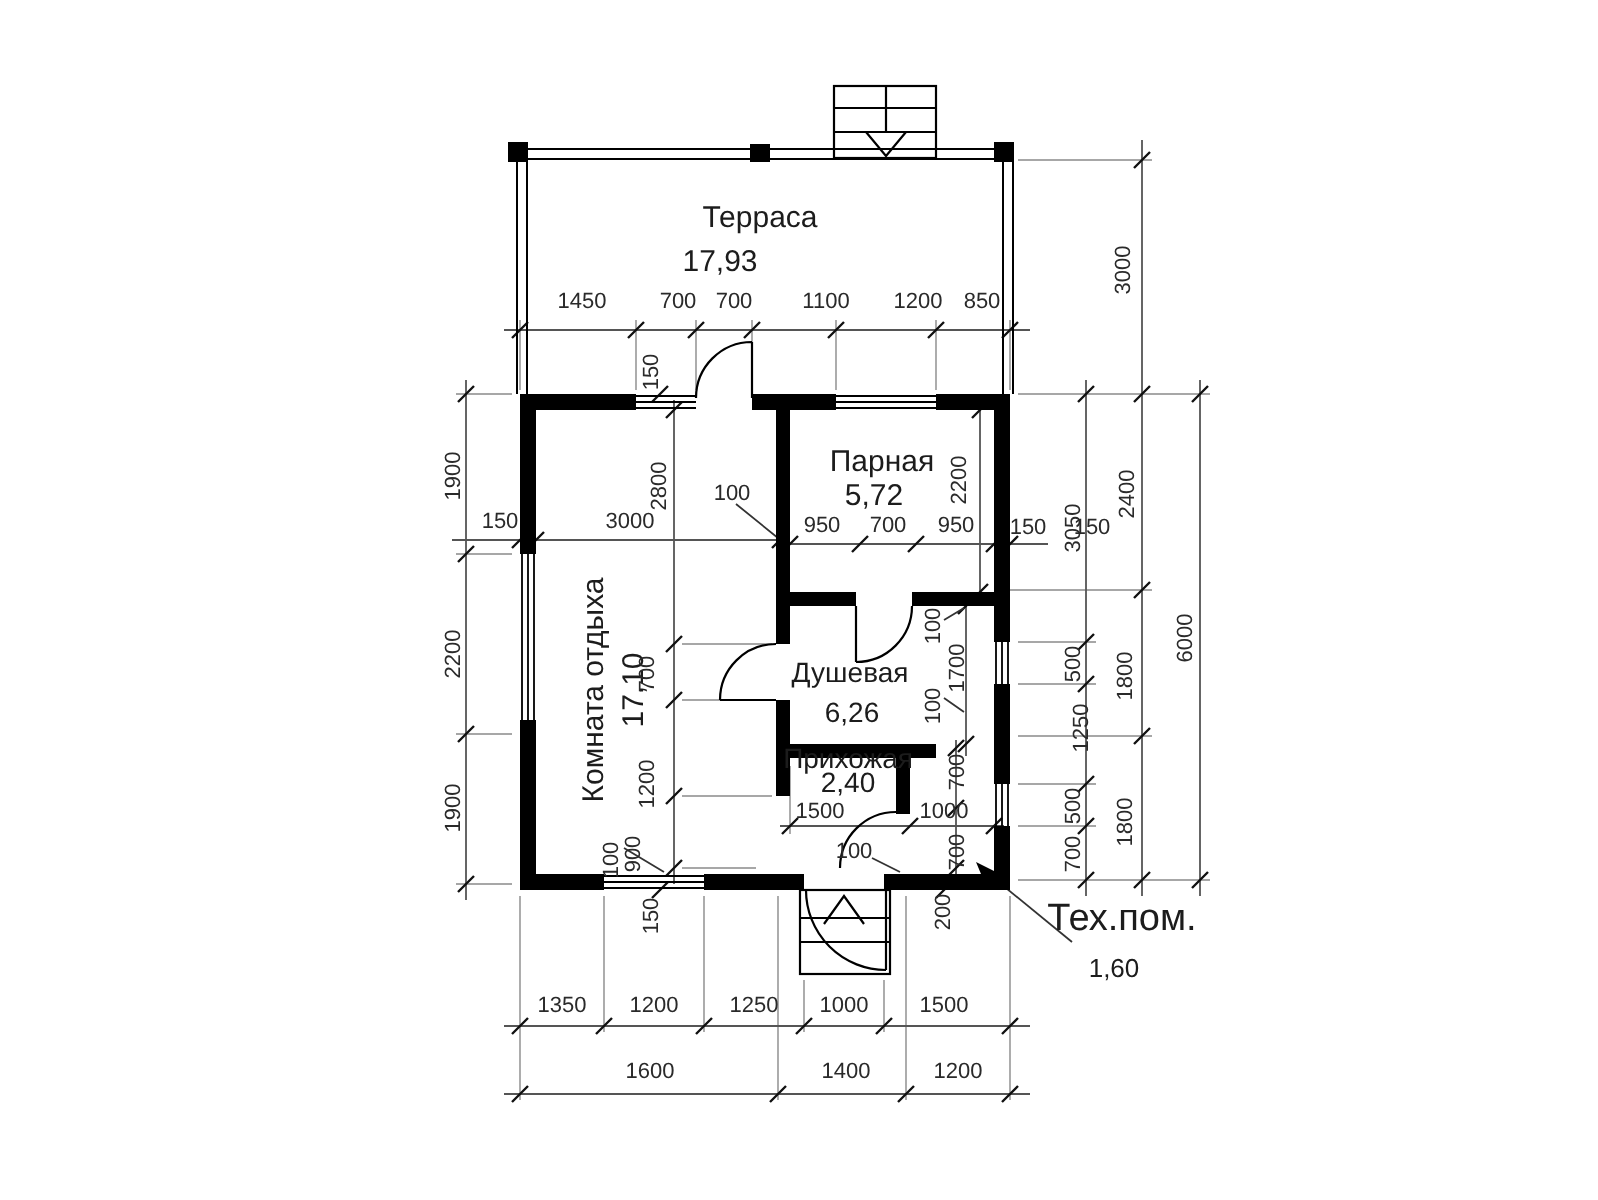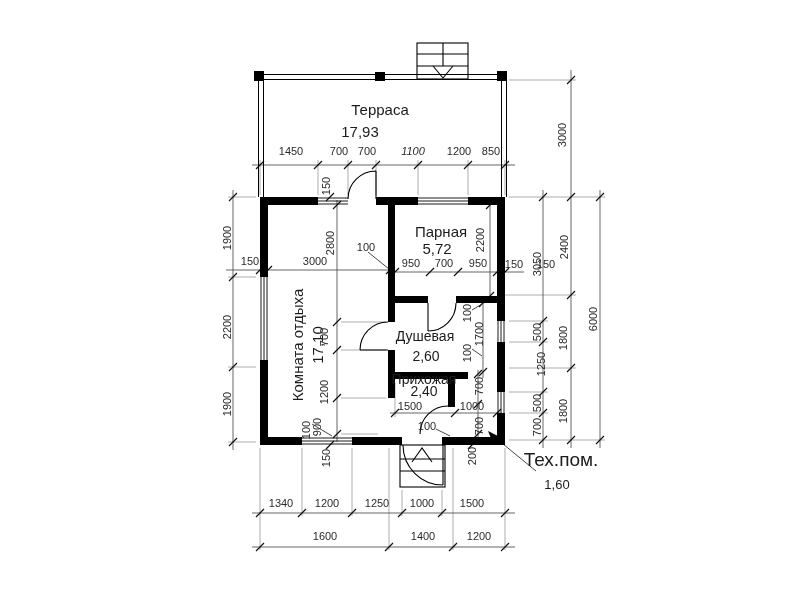--- a/index.html
+++ b/index.html
@@ -122,45 +122,45 @@
     </g>
   </svg>
 
   <div class="lbl terr-n">Терраса</div>
   <div class="lbl terr-a">17,93</div>
   <div class="lbl parn-n">Парная</div>
   <div class="lbl parn-a">5,72</div>
   <div class="lbl rot rest-n">Комната отдыха</div>
   <div class="lbl rot rest-a">17,10</div>
   <div class="lbl show-n">Душевая</div>
-  <div class="lbl show-a">2,60</div>
+  <div class="lbl show-a">6,26</div>
   <div class="lbl hall-n">Прихожая</div>
   <div class="lbl hall-a">2,40</div>
   <div class="lbl tech-n">Тех.пом.</div>
   <div class="lbl tech-a">1,60</div>
 
   <div id="dim-layer">
       <span class="dim" style="left: 291px; top: 151px;">1450</span>
       <span class="dim" style="left: 339px; top: 151px;">700</span>
       <span class="dim" style="left: 367px; top: 151px;">700</span>
-      <span class="dim" style="left: 413px; top: 151px; font-style: italic;">1100</span>
+      <span class="dim" style="left: 413px; top: 151px;">1100</span>
       <span class="dim" style="left: 459px; top: 151px;">1200</span>
       <span class="dim" style="left: 491px; top: 151px;">850</span>
       <span class="dim" style="left: 250px; top: 261px;">150</span>
       <span class="dim" style="left: 315px; top: 261px;">3000</span>
       <span class="dim" style="left: 366px; top: 247px;">100</span>
       <span class="dim" style="left: 411px; top: 263px;">950</span>
       <span class="dim" style="left: 444px; top: 263px;">700</span>
       <span class="dim" style="left: 478px; top: 263px;">950</span>
       <span class="dim" style="left: 514px; top: 264px;">150</span>
       <span class="dim" style="left: 546px; top: 264px;">150</span>
       <span class="dim" style="left: 410px; top: 406px;">1500</span>
       <span class="dim" style="left: 472px; top: 406px;">1000</span>
       <span class="dim" style="left: 427px; top: 426px;">100</span>
-      <span class="dim" style="left: 281px; top: 503px;">1340</span>
+      <span class="dim" style="left: 281px; top: 503px;">1350</span>
       <span class="dim" style="left: 327px; top: 503px;">1200</span>
       <span class="dim" style="left: 377px; top: 503px;">1250</span>
       <span class="dim" style="left: 422px; top: 503px;">1000</span>
       <span class="dim" style="left: 472px; top: 503px;">1500</span>
       <span class="dim" style="left: 325px; top: 536px;">1600</span>
       <span class="dim" style="left: 423px; top: 536px;">1400</span>
       <span class="dim" style="left: 479px; top: 536px;">1200</span>
       <span class="dim rot" style="left: 326px; top: 186px;">150</span>
       <span class="dim rot" style="left: 227px; top: 238px;">1900</span>
       <span class="dim rot" style="left: 227px; top: 327px;">2200</span>

